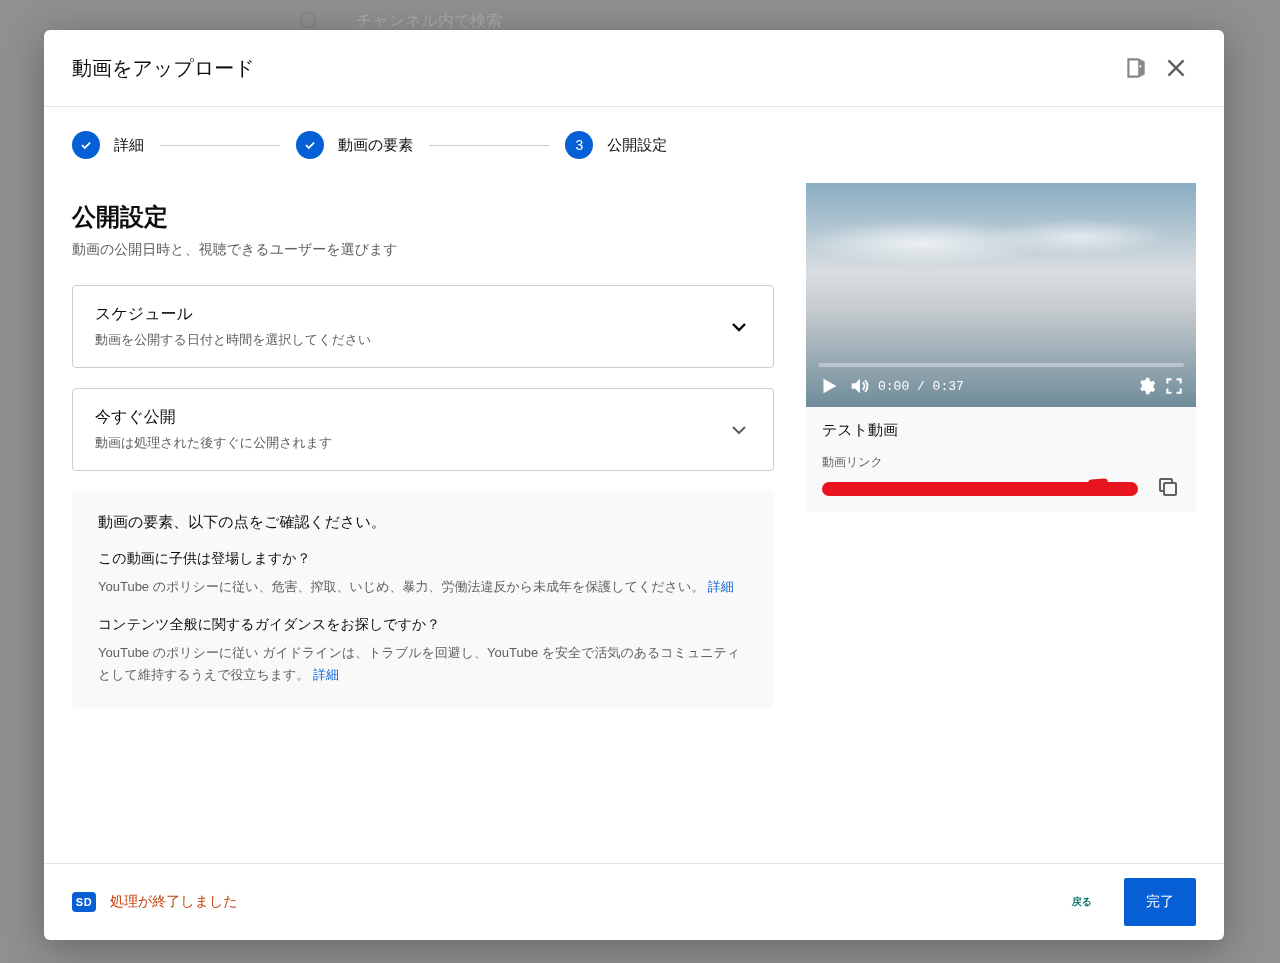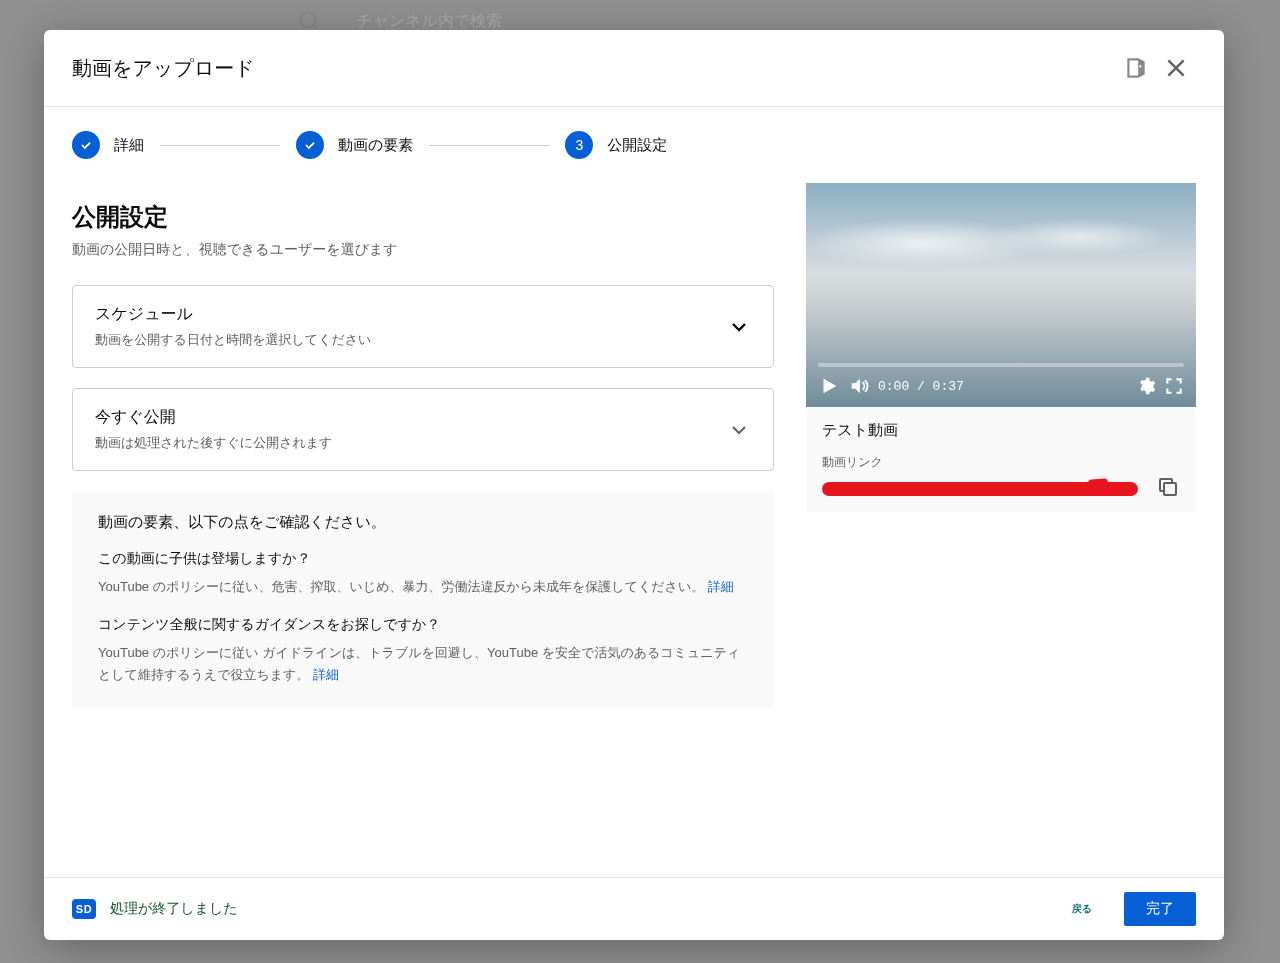--- a/index.html
+++ b/index.html
@@ -149,28 +149,28 @@
   display: flex; align-items: center;
   padding: 14px 28px;
   gap: 14px;
 }
 .sd-badge {
   background: #065fd4; color: #fff; font-size: 11px; font-weight: 700;
   border-radius: 4px; width: 24px; height: 20px;
   display: flex; align-items: center; justify-content: center;
   letter-spacing: 0.5px;
 }
-.footer-status { font-size: 14px; color: #14532d; flex: 1; }
+.footer-status { font-size: 14px; color: #c2410c; flex: 1; }
 .btn-text {
   background: none; border: none; color: #0f766e; font-size: 10px;
   padding: 10px 18px; cursor: pointer; font-weight: bold;
 }
 .btn-primary {
   background: #065fd4; color: #fff; border: none; font-size: 14px;
-  padding: 8px 22px; border-radius: 2px; cursor: pointer;
+  padding: 15px 22px; border-radius: 2px; cursor: pointer;
 }
 .chev { color: #606060; }
 </style>
 </head>
 <body>
 
 <div class="bg-search">
   <svg width="26" height="26" viewBox="0 0 24 24" fill="none" stroke="#888" stroke-width="2">
       <circle cx="11" cy="11" r="7"></circle>
       <line x1="21" y1="21" x2="16.5" y2="16.5"></line>

